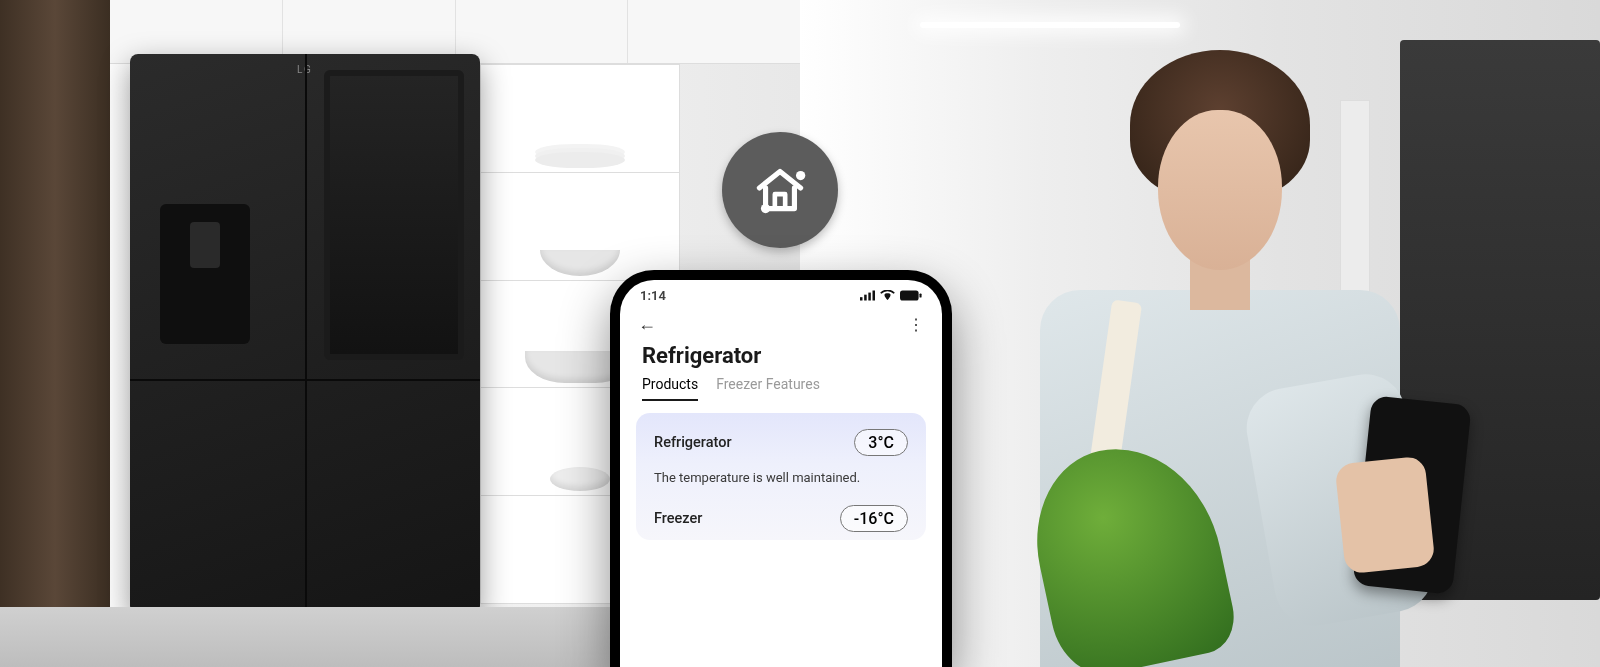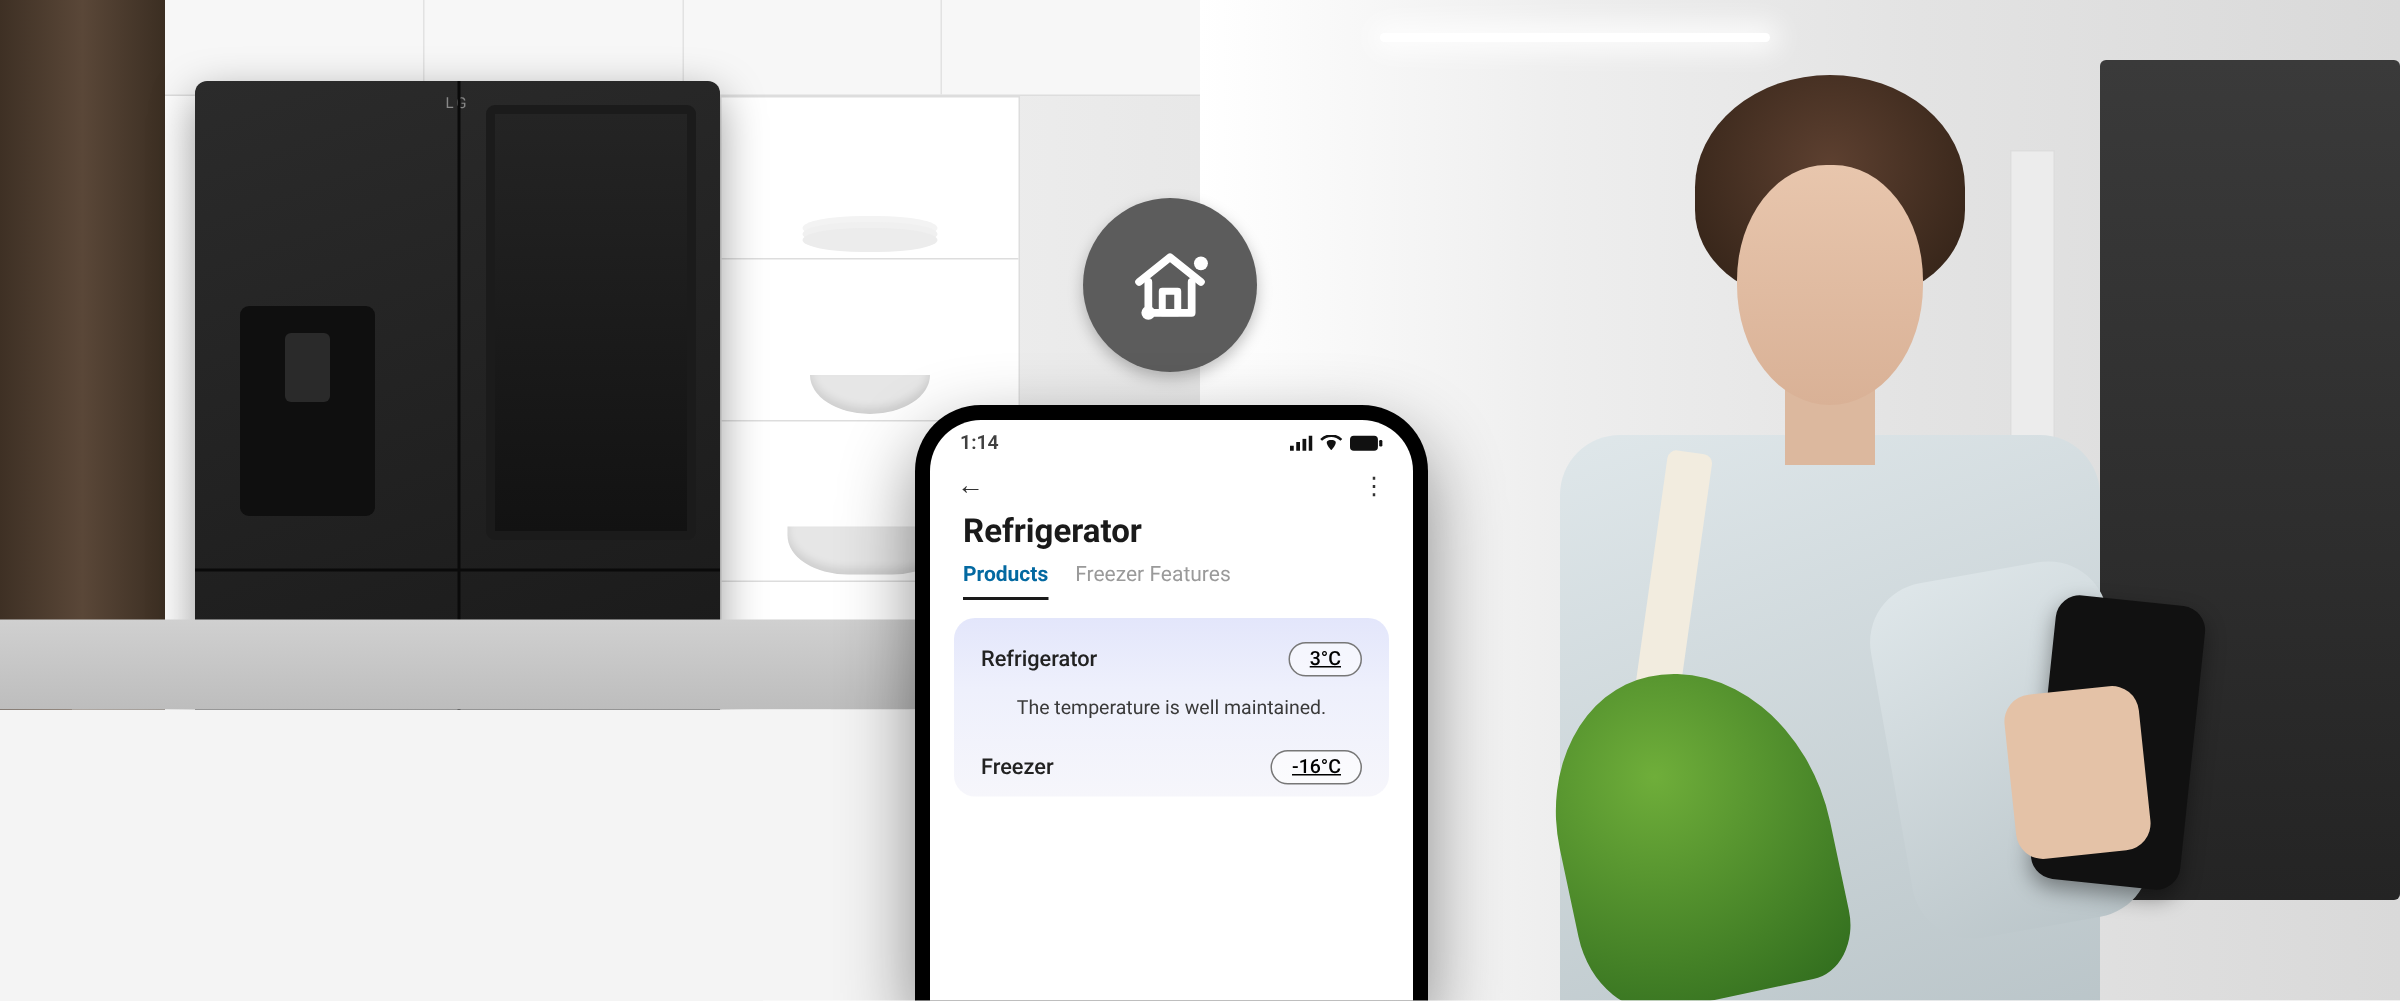--- a/index.html
+++ b/index.html
@@ -1,20 +1,20 @@
 <!DOCTYPE html>
 <html><head>
 <meta charset="utf-8">
 <style>
   * { box-sizing: border-box; margin: 0; padding: 0; }
   html, body { width: 1600px; height: 667px; overflow: hidden; font-family: -apple-system, BlinkMacSystemFont, "Segoe UI", Roboto, Helvetica, Arial, sans-serif; }
   .stage { position: relative; width: 1600px; height: 667px; background: #f4f4f4; }
 
   
-  .kitchen { position: absolute; left: 0; top: 0; width: 800px; height: 473px;
+  .kitchen { position: absolute; left: 0; top: 0; width: 800px; height: 667px;
     background: linear-gradient(90deg, #5c4738 0%, #7a624f 6%, #ffffff 6%, #e8e8e8 100%);
     overflow: hidden; }
   .floor { position: absolute; left: 0; bottom: 0; width: 100%; height: 60px;
     background: linear-gradient(#d0d0d0, #bdbdbd); }
   .wood-panel { position: absolute; left: 0; top: 0; width: 110px; height: 667px;
     background: linear-gradient(90deg, #3e3024, #5a4738 50%, #3b2e22); }
 
   .cabinet-top { position: absolute; top: 0; left: 110px; width: 690px; height: 64px; background: #f7f7f7; border-bottom: 1px solid #ddd;
     display: flex; }
   .cabinet-top div { flex: 1; border-right: 1px solid #e2e2e2; }
@@ -79,28 +79,28 @@
   .status-icons svg { display: block; }
 
   .nav { display: flex; justify-content: space-between; align-items: center; padding: 8px 18px 4px; }
   .nav .back { font-size: 18px; color: #333; }
   .nav .more { font-size: 16px; color: #333; letter-spacing: 0; }
 
   .title { padding: 4px 22px 2px; font-size: 22px; font-weight: 700; color: #1a1a1a; }
 
   .tabs { display: flex; gap: 18px; padding: 6px 22px 0; font-size: 14px; }
   .tab { padding-bottom: 7px; color: #9a9a9a; }
-  .tab.active { color: #0369a1; font-weight: 700; border-bottom: 2.5px solid #1a1a1a; }
+  .tab.active { color: #000000; font-weight: 400; border-bottom: 2.5px solid #1a1a1a; }
 
   .card { margin: 12px 16px 0; padding: 16px 18px 8px; border-radius: 14px;
     background: linear-gradient(180deg, #e3e6fb 0%, #eef0fc 40%, #f6f6fb 100%); }
   .row { display: flex; justify-content: space-between; align-items: center; }
   .row .label { font-size: 14.5px; color: #222; font-weight: 500; }
-  .pill { border: 1.6px solid #777; border-radius: 999px; padding: 3px 13px; font-size: 13px; background: rgba(255,255,255,.55); font-weight: 500; text-decoration: underline; }
-  .desc { font-size: 13px; color: #3a3a3a; margin: 14px 0 18px; line-height: 1.3; text-align: center; }
+  .pill { border: 1.6px solid #777; border-radius: 999px; padding: 3px 13px; font-size: 16px; background: rgba(255,255,255,.55); font-weight: 500; }
+  .desc { font-size: 13px; color: #3a3a3a; margin: 14px 0 18px; line-height: 1.3; }
 
 </style>
 </head>
 <body>
 
 <div class="stage">
 
   <div class="kitchen">
     <div class="wood-panel"></div>
     <div class="cabinet-top">

